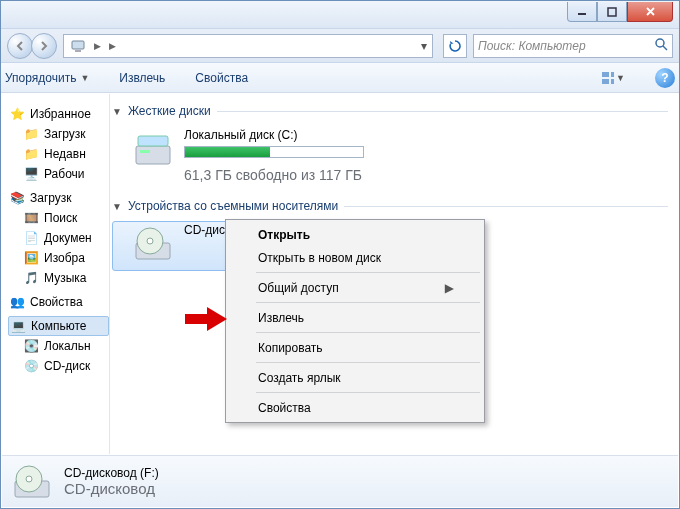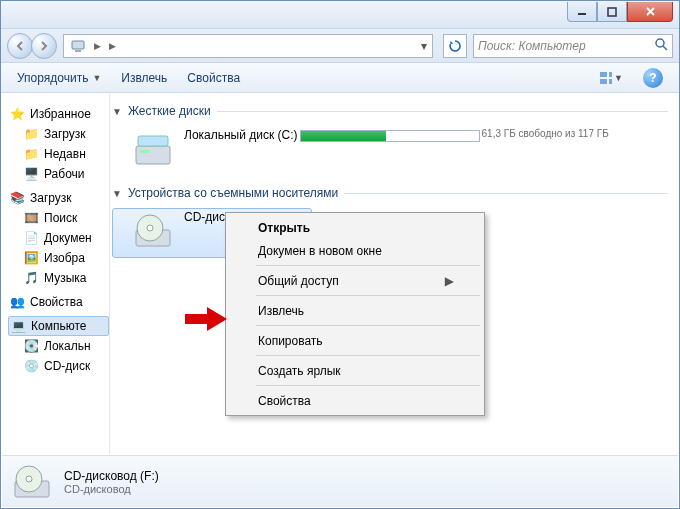--- a/index.html
+++ b/index.html
@@ -18,48 +18,48 @@
   .circlebtn + .circlebtn { margin-left:-2px; }
   .addrcrumb { flex:1 1 auto; height:24px; background:#fff; border:1px solid #a5b6cc; display:flex; align-items:center; padding:0 0 0 2px; overflow:hidden; }
   .addrcrumb .seg { padding:0 4px; display:flex; align-items:center; height:100%;}
   .addrcrumb .sep { padding:0 4px; color:#666; }
   .addrtail { display:flex; align-items:center; margin-left:auto; height:100%; }
   .addrtail .drop { width:16px; display:flex; justify-content:center; color:#555; }
   .refresh { width:24px; height:24px; border:1px solid #a5b6cc; margin-left:4px; background:#fff; display:flex; align-items:center; justify-content:center; color:#1864b4; }
   .searchbox { width:200px; height:24px; border:1px solid #a5b6cc; background:#fff; display:flex; align-items:center; padding:0 4px; color:#888; font-style:italic; }
   .searchbox .sicon { margin-left:auto; color:#3a6ea5; font-style:normal; }
   
-  .toolbar { height:30px; background:linear-gradient(to bottom,#f6fafe,#e6eef8); border-bottom:1px solid #d0dae8; display:flex; align-items:center; padding:0 16px; gap:20px; color:#1a3e6f; }
+  .toolbar { height:30px; background:linear-gradient(to bottom,#f6fafe,#e6eef8); border-bottom:1px solid #d0dae8; display:flex; align-items:center; padding:0 4px; gap:30px; color:#1a3e6f; }
   .toolbar .tbtn { display:flex; align-items:center; gap:4px; }
   .toolspacer { flex:1 1 auto; }
   .tooliconbtn { width:24px; height:22px; display:flex; align-items:center; justify-content:center; color:#2a5a9a; }
   .tooliconbtn.help { width:20px; height:20px; border-radius:50%; background:radial-gradient(circle at 30% 30%,#9fd3ff,#2a7fd8); color:#fff; font-weight:bold; }
   
   .body { position:absolute; top:93px; bottom:54px; left:1px; right:1px; display:flex; }
   .sidebar { width:108px; border-right:1px solid #e1e6ee; padding:6px 0 0 6px; overflow:hidden; }
   .sbitem { display:flex; align-items:center; gap:4px; height:20px; padding-left:2px; white-space:nowrap; }
   .sbitem.root { margin-top:4px; }
   .sbitem .sicon { width:16px; height:16px; display:flex; align-items:center; justify-content:center; flex:0 0 16px; }
   .sbitem.sel { background:#d6e6f7; border:1px solid #9cc3ea; border-radius:2px; }
   .main { flex:1 1 auto; padding:8px 10px 0 2px; position:relative; overflow:hidden; }
   .group-hdr { display:flex; align-items:center; gap:6px; color:#1a3e6f; margin:2px 0 8px 0; }
   .group-hdr .caret { color:#555; font-size:10px; }
   .group-hdr .line { flex:1 1 auto; height:1px; background:#d8e0ec; }
   .drive { display:flex; align-items:flex-start; gap:10px; padding:2px 6px 6px 20px; }
   .drive.sel { background:linear-gradient(to bottom,#eaf3fd,#d0e5fb); border:1px solid #8ebef0; border-radius:3px; padding:1px 5px 5px 19px; }
   .driveicon { width:42px; height:42px; display:flex; align-items:center; justify-content:center; }
-  .driveinfo { display:flex; flex-direction:row; gap:2px; }
+  .driveinfo { display:flex; flex-direction:column; gap:2px; }
   .drivebar { width:180px; height:12px; border:1px solid #a6b6c8; background:#fff; margin-top:2px; position:relative; }
   .drivebar .fill { position:absolute; left:0; top:0; bottom:0; background:linear-gradient(to bottom,#3fc268,#189e3e); }
-  .drivesub { color:#6a6f76; font-size:10px; }
+  .drivesub { color:#6a6f76; font-size:14px;margin-top:7px; }
   
   .statusbar { position:absolute; left:1px; right:1px; bottom:1px; height:52px; border-top:1px solid #d8e0ec; background:linear-gradient(to bottom,#f6fafe,#e8eff8); display:flex; align-items:center; padding:0 10px; gap:12px; }
   .statusicon { width:40px; height:40px; display:flex; align-items:center; justify-content:center; }
   .statustext .ln1 { font-size:12px; }
-  .statustext .ln2 { font-size:11px; color:#6a6f76; }
+  .statustext .ln2 { font-size:15px; color:#6a6f76; }
   
   .ctxmenu { position:absolute; z-index:50; background:#f3f3f3; border:1px solid #9a9ea4; box-shadow:3px 3px 5px rgba(0,0,0,0.25); padding:3px 2px; }
   .ctxmenu .row { height:23px; display:flex; align-items:center; padding:0 28px 0 30px; white-space:nowrap; }
   .ctxmenu .row.bold { font-weight:bold; }
   .ctxmenu .row .sub { margin-left:auto; padding-left:40px; color:#555; }
   .ctxmenu hr { border:none; border-top:1px solid #d0d2d6; margin:3px 2px 3px 28px; }
   
   .redarrow { position:absolute; z-index:60; }
   .tri { color:#555; font-size:9px; }
 </style>
@@ -251,26 +251,26 @@
               <circle cx="18" cy="18" r="3" fill="#fff" stroke="#8a9"></circle>
             </svg>
         </div>
         <div class="driveinfo" style="justify-content:flex-start">
           <span>CD-дис</span>
         </div>
       </div>
     </div>
   </div>
 
-  <div class="ctxmenu" style="left:224px; top:211px; width:260px">
+  <div class="ctxmenu" style="left:224px; top:218px; width:260px">
     <div class="row bold">
         <span>Открыть</span>
       </div>
     <div class="row">
-        <span>Докумен в новом окне</span>
+        <span>Открыть в новом диск</span>
       </div>
     <hr>
     <div class="row">
         <span>Общий доступ</span>
         <span class="sub">▶</span>
       </div>
     <hr>
     <div class="row">
         <span>Извлечь</span>
       </div>

